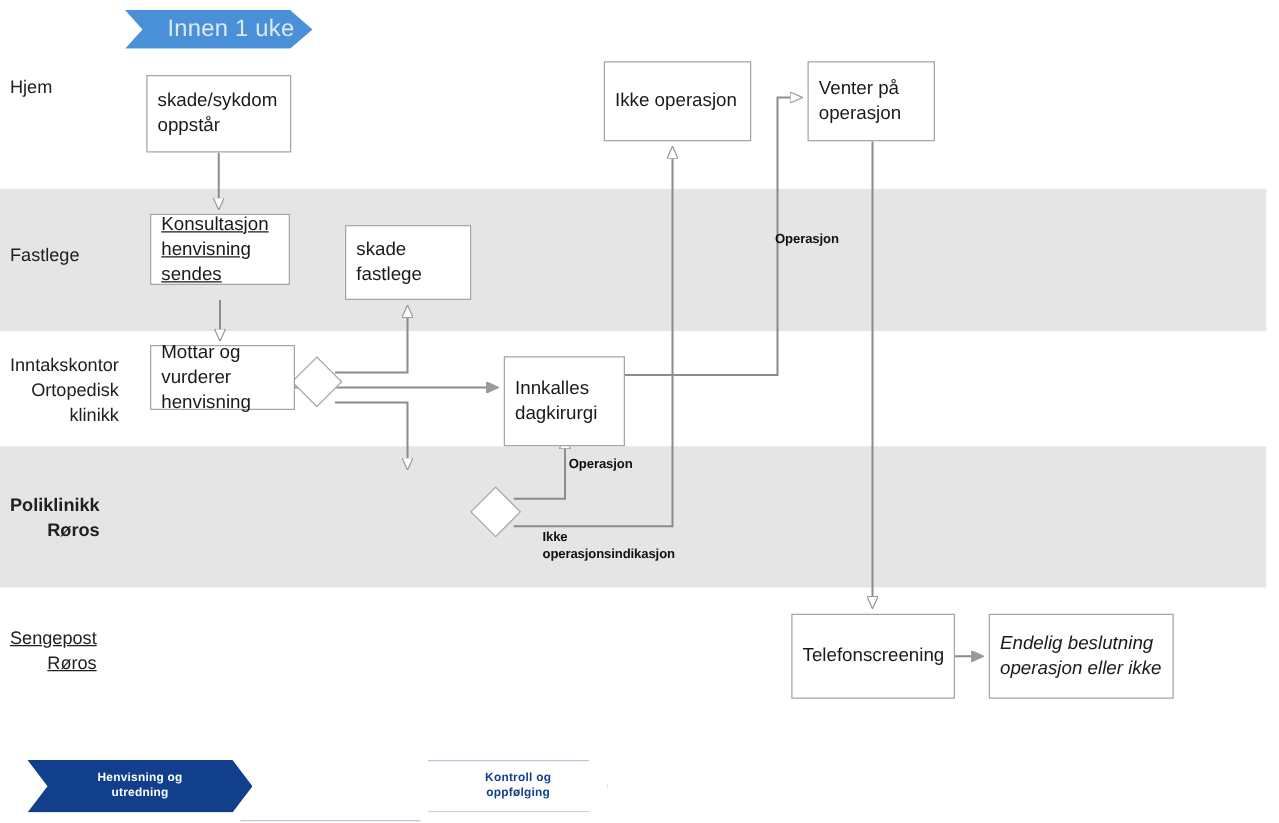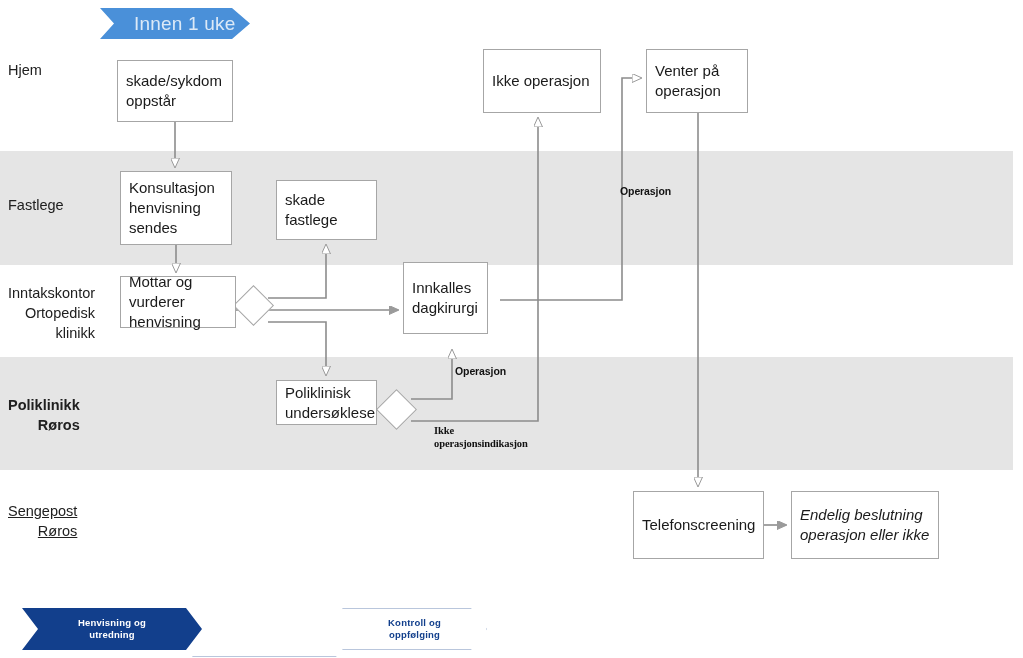--- a/index.html
+++ b/index.html
@@ -139,41 +139,39 @@
 
       <path d="M764,525 L786,525" marker-end="url(#ahf)"></path>
     </g>
   </svg>
 
   <div class="diamond" style="left:239px;top:291px;width:29px;height:29px;"></div>
   <div class="diamond" style="left:382px;top:395px;width:29px;height:29px;"></div>
 
   <div class="node" style="left:117px;top:60px;width:116px;height:62px;">skade/sykdom
 oppstår</div>
-  <div class="node" style="left:120px;top:171px;width:112px;height:74px;">Konsultasjon
+  <div class="node" style="left:120px;top:171px;width:112px;height:57px;text-decoration:underline;">Konsultasjon
 henvisning
 sendes</div>
   <div class="node" style="left:276px;top:180px;width:101px;height:60px;">skade fastlege</div>
   <div class="node" style="left:120px;top:276px;width:116px;height:52px;">Mottar og
 vurderer
 henvisning</div>
-  <div class="node" style="left:403px;top:262px;width:85px;height:72px;">Innkalles
+  <div class="node" style="left:403px;top:285px;width:97px;height:72px;">Innkalles
 dagkirurgi</div>
   <div class="node" style="left:483px;top:49px;width:118px;height:64px;">Ikke operasjon</div>
   <div class="node" style="left:646px;top:49px;width:102px;height:64px;">Venter på
 operasjon</div>
-  <div class="node" style="left:276px;top:380px;width:101px;height:45px;">Poliklinisk
-undersøklese</div>
   <div class="node" style="left:633px;top:491px;width:131px;height:68px;">Telefonscreening</div>
   <div class="node" style="left:791px;top:491px;width:148px;height:68px;font-style:italic;">Endelig beslutning
 operasjon eller ikke</div>
 
   <div class="edge-label" style="left:620px;top:185px;">Operasjon</div>
   <div class="edge-label" style="left:455px;top:365px;">Operasjon</div>
-  <div class="edge-label" style="left:434px;top:424px;font-family:Liberation Serif, serif;">Ikke
+  <div class="edge-label" style="left:434px;top:424px;">Ikke
 operasjonsindikasjon</div>
 
   <div class="chev-top" style="left:100px;top:8px;width:150px;height:31px;">
     <span>Innen 1 uke</span>
   </div>
 
   <div class="legend">
     <div class="lchev hollow" style="left:320px;width:145px;">
       <span>Kontroll og
 oppfølging</span>

